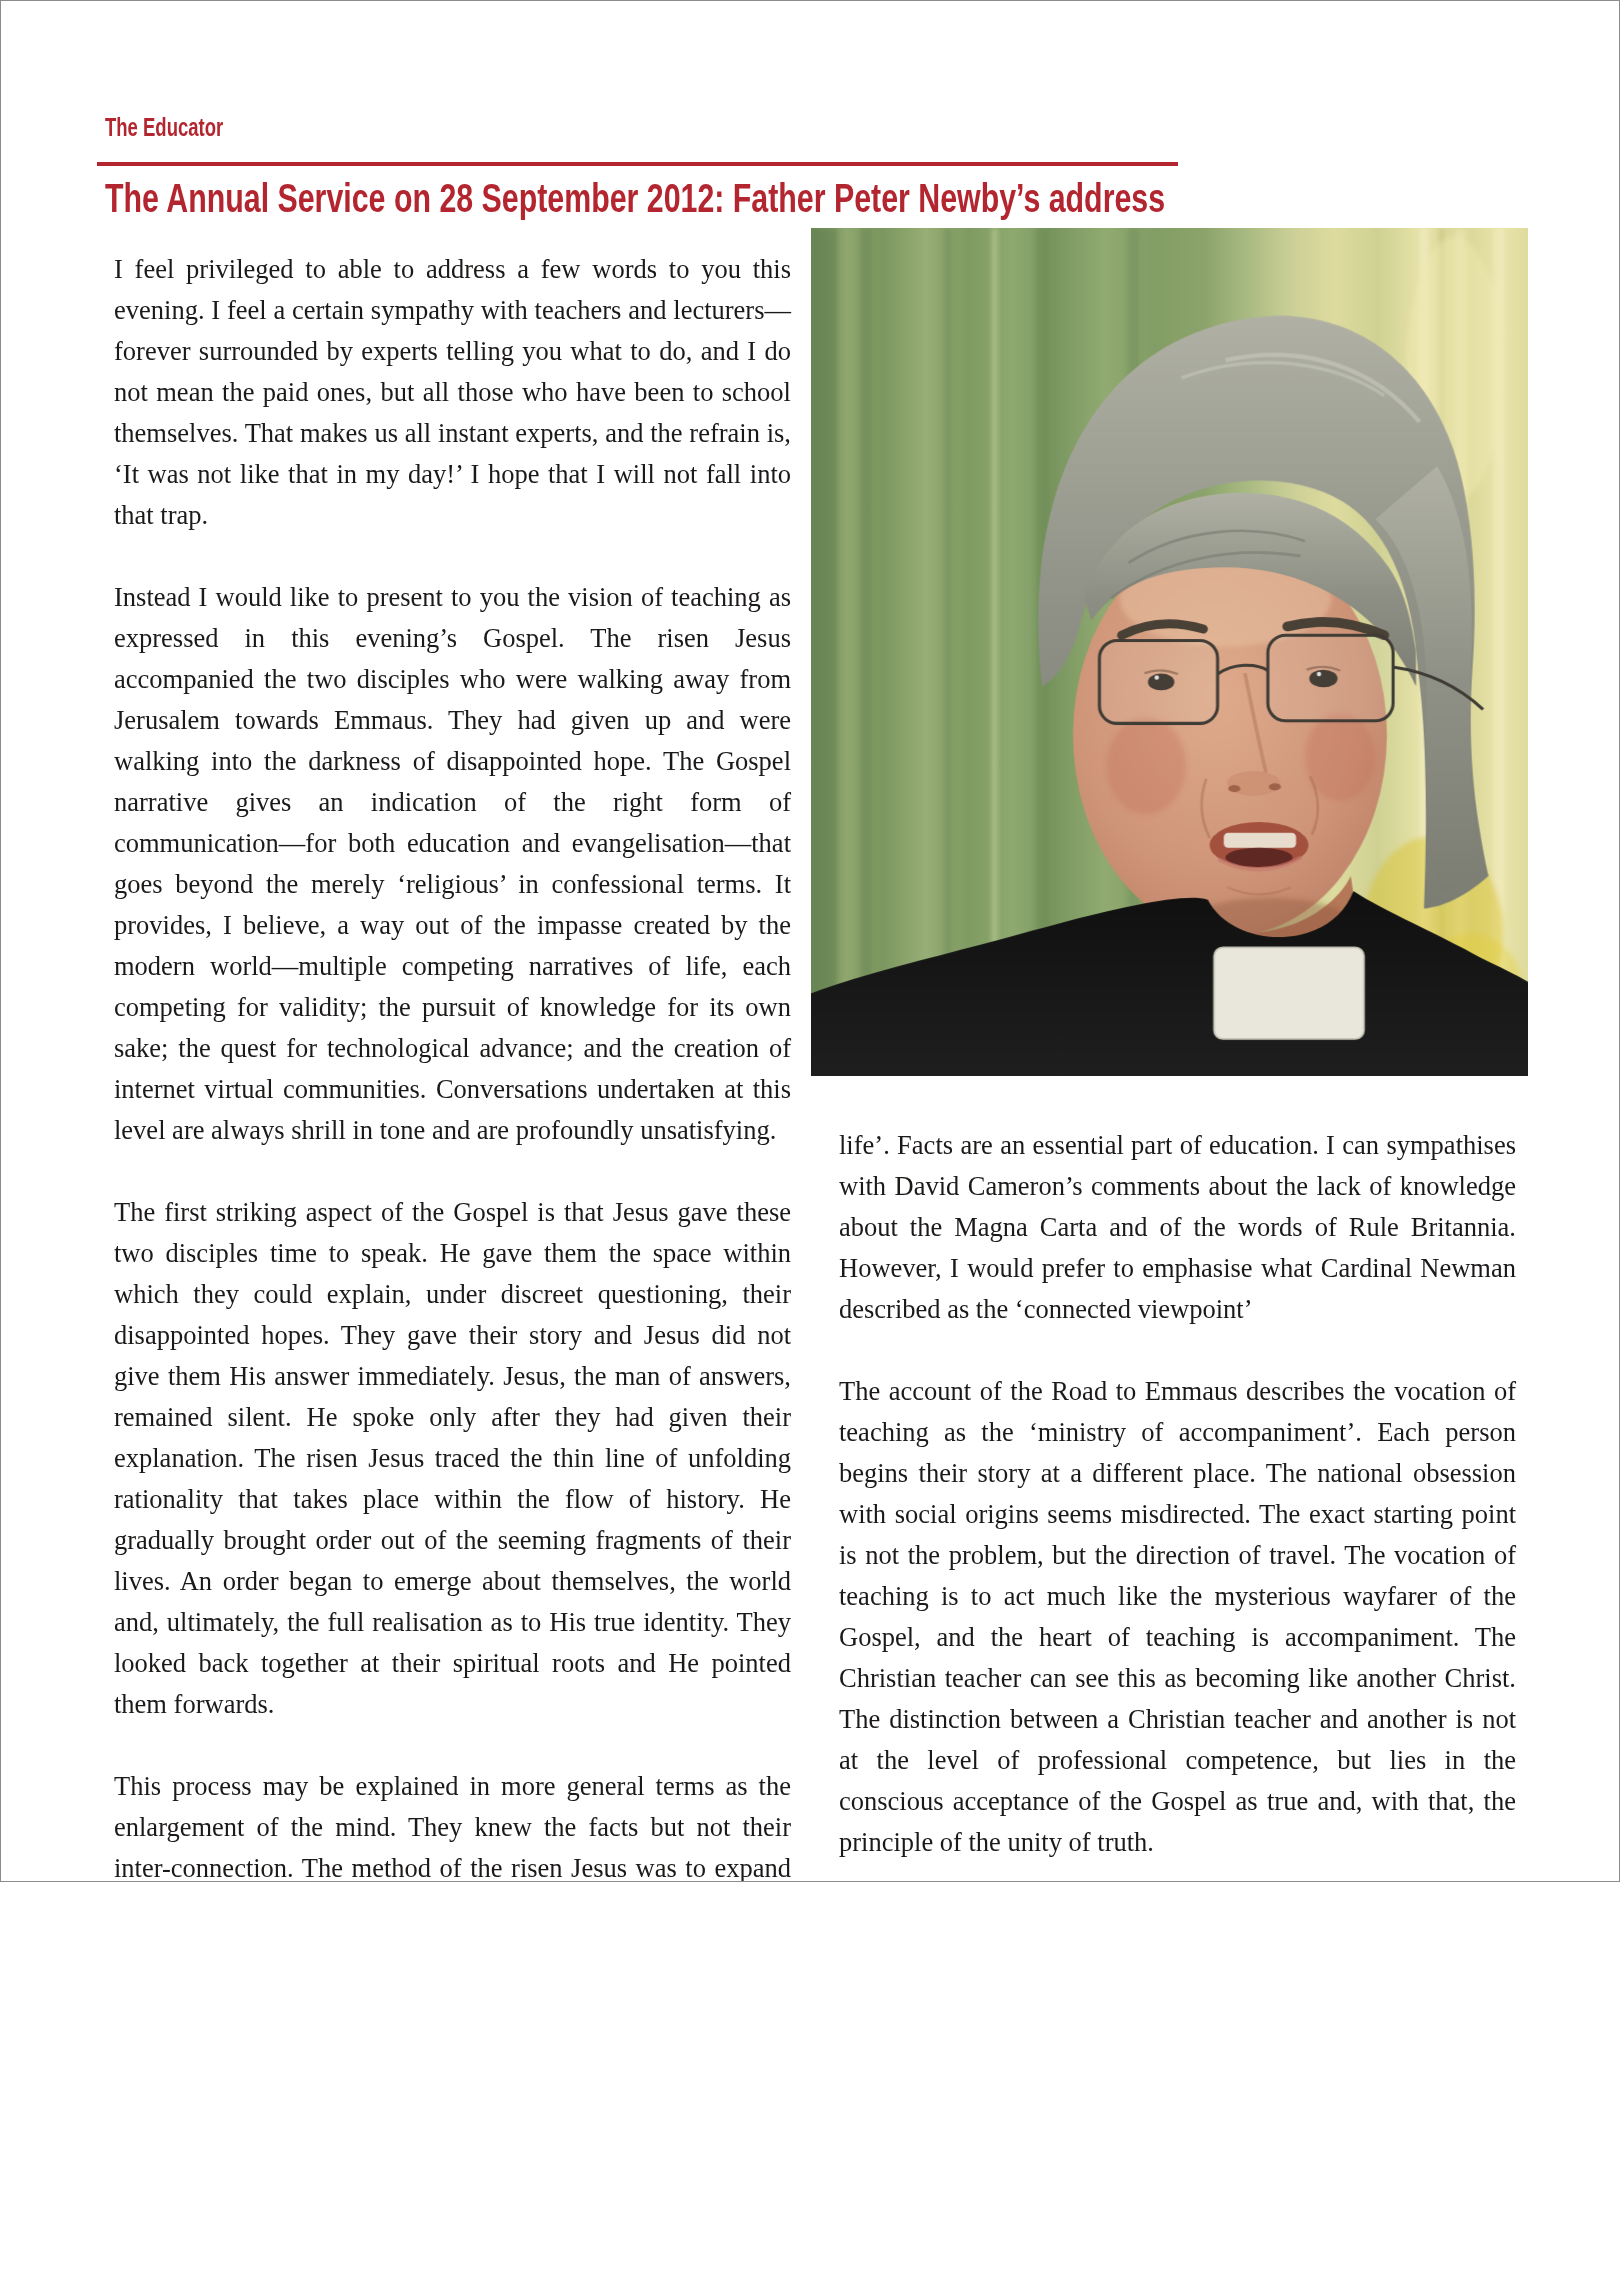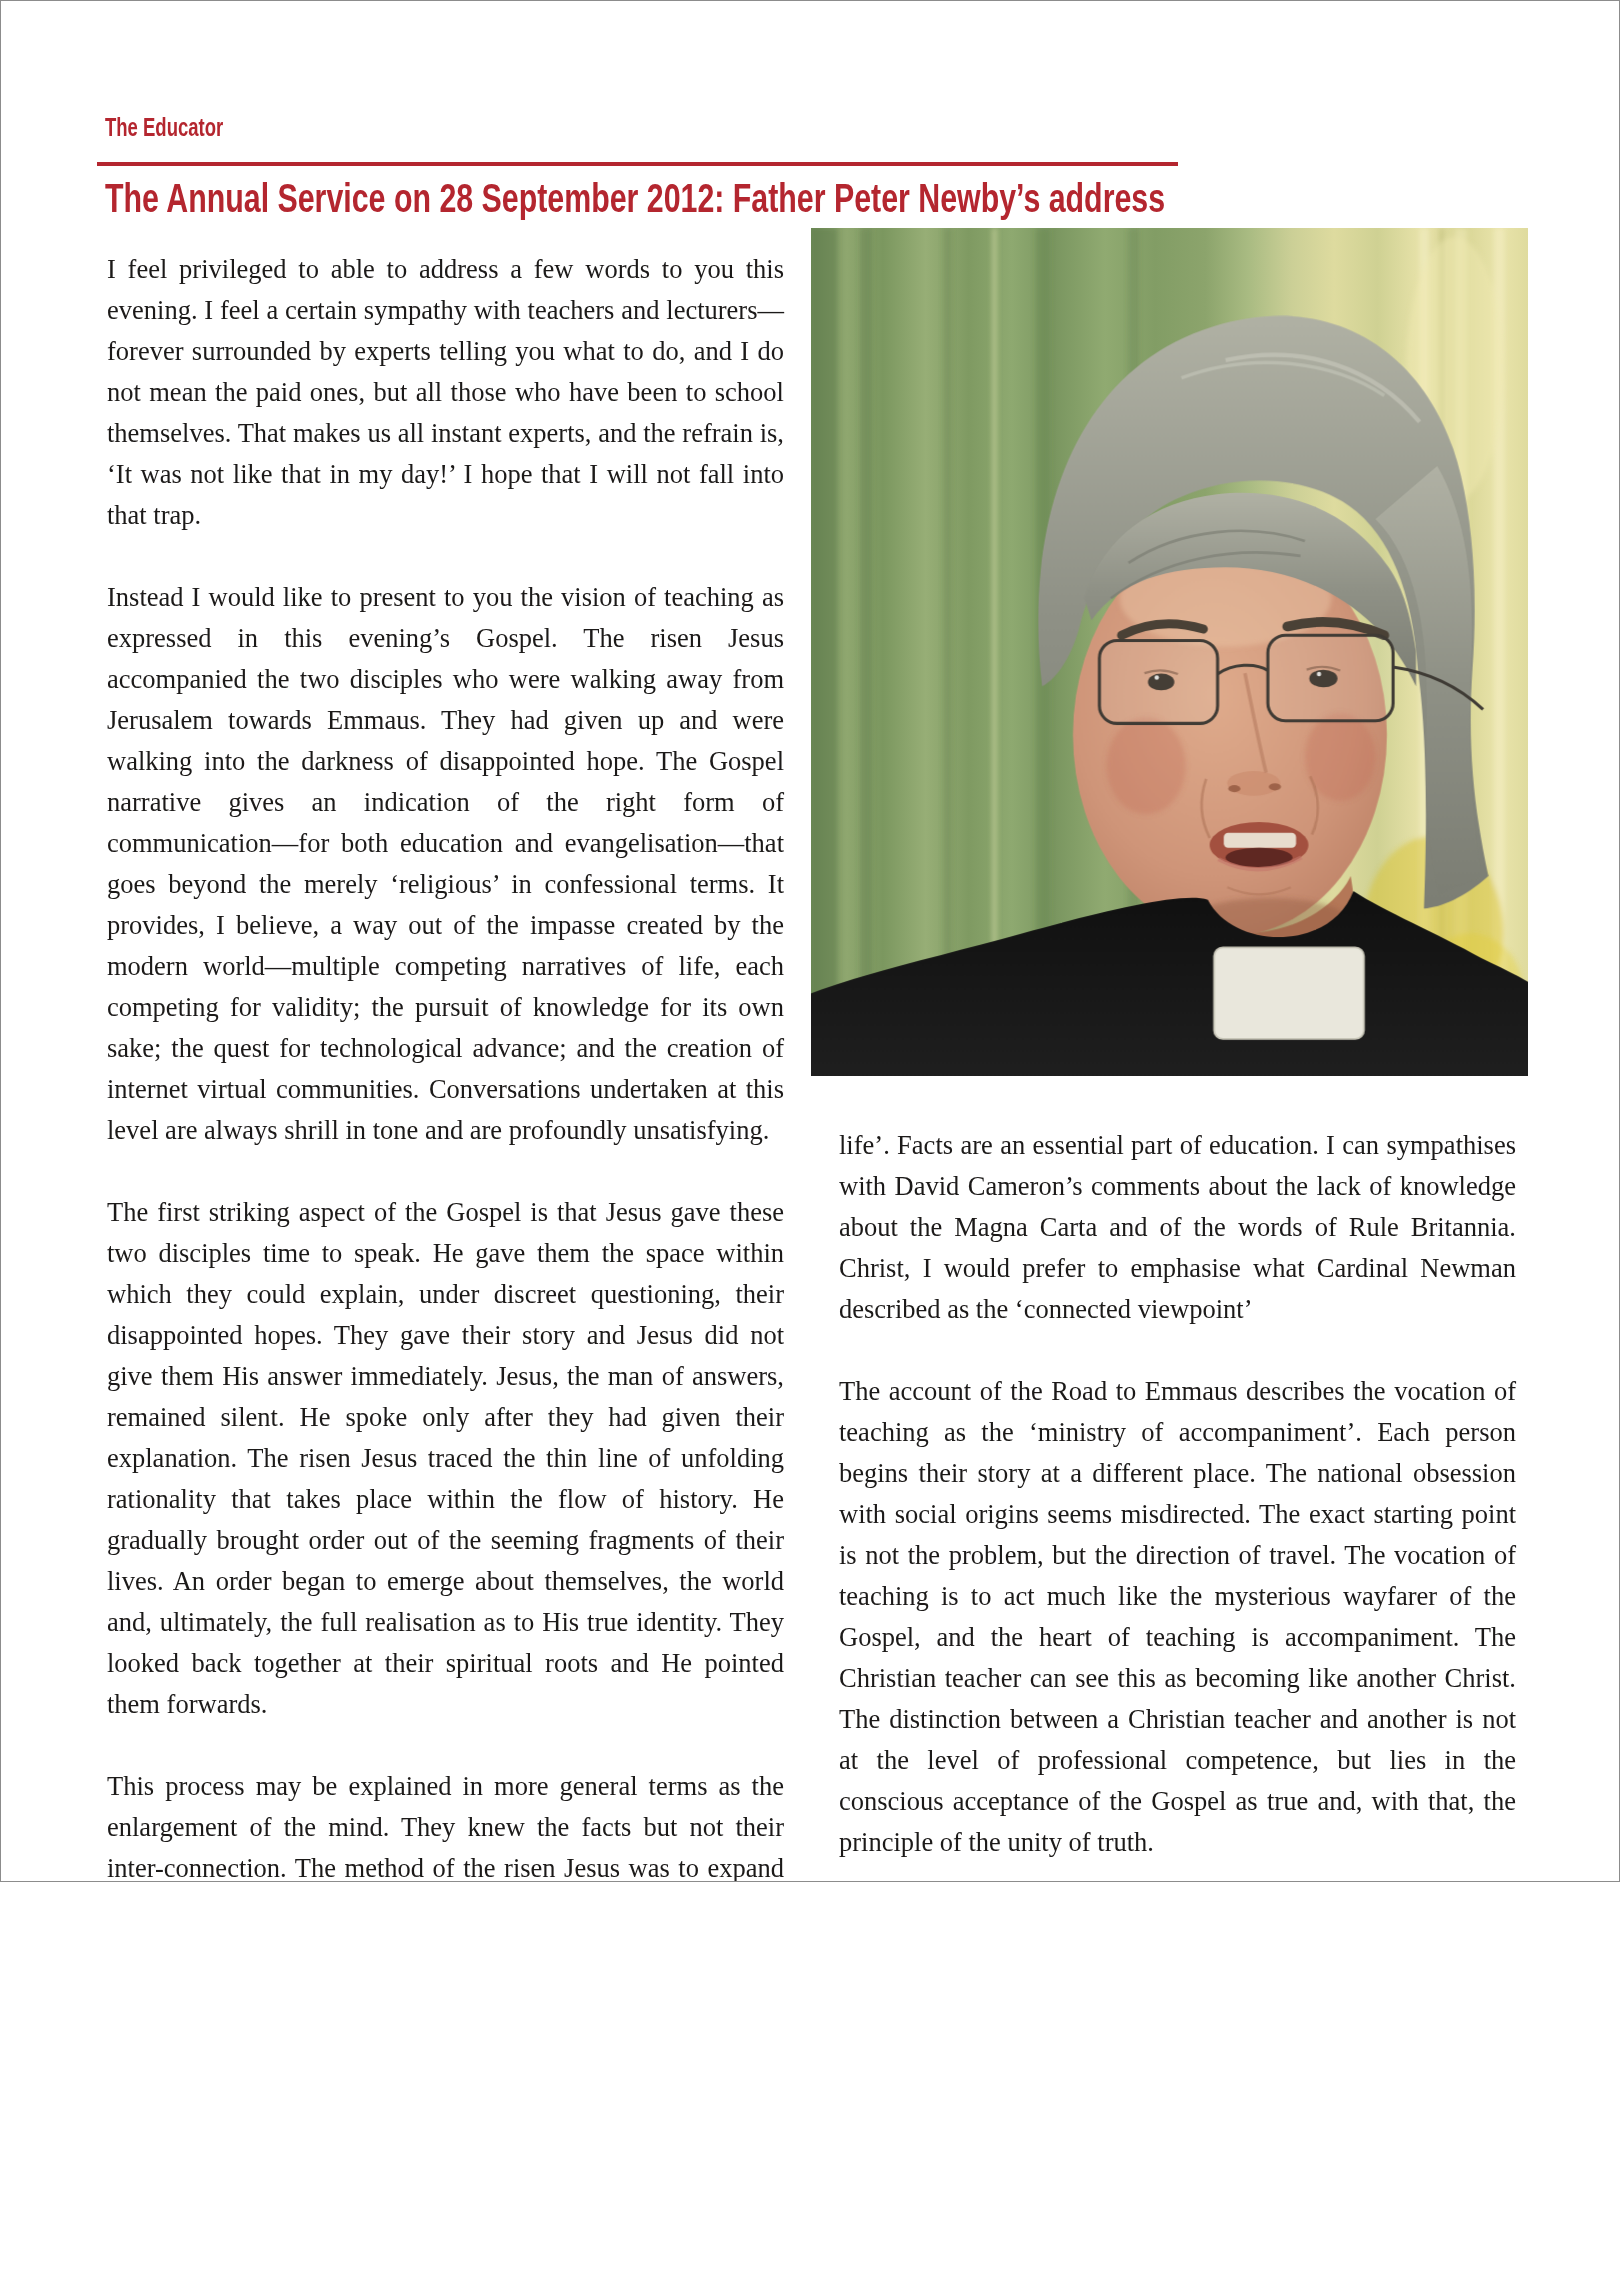--- a/index.html
+++ b/index.html
@@ -19,21 +19,21 @@
              background:var(--accent,#b4262f); }
   .title   { position:absolute; left:104px; top:177px; font-size:41px; }
   .photo   { position:absolute; left:810px; top:227px; width:717px; height:848px; margin:0; }
   .photo svg { display:block; width:100%; height:100%; }
   .col {
     position:absolute; width:677px; font-size:26.5px; line-height:41px;
     text-align:justify; color:var(--text,#1c1a19);
     hyphens:auto; -webkit-hyphens:auto;
   }
   .col p { margin:0 0 41px 0; }
-  .col-left  { left:106px; top:248px; }
+  .col-left  { left:113px; top:248px; }
   .col-right { left:838px; top:1124px; }
   .italic { font-style:italic; }
   .pagenum { position:absolute; left:108px; top:2124px; font-size:30px; }
 </style>
 </head>
 <body>
 
 <div class="page">
 
   <div class="condensed brand">The Educator</div>
@@ -174,20 +174,20 @@
   </figure>
 
   <div class="col col-left">
     <p>I feel privileged to able to address a few words to you this evening. I feel a certain sympathy with teachers and lecturers—forever surrounded by experts telling you what to do, and I do not mean the paid ones, but all those who have been to school themselves. That makes us all instant experts, and the refrain is, ‘It was not like that in my day!’ I hope that I will not fall into that trap.</p>
     <p>Instead I would like to present to you the vision of teaching as expressed in this evening’s Gospel. The risen Jesus accompanied the two disciples who were walking away from Jerusalem towards Emmaus. They had given up and were walking into the darkness of disappointed hope. The Gospel narrative gives an indication of the right form of communication—for both education and evangelisation—that goes beyond the merely ‘religious’ in confessional terms. It provides, I believe, a way out of the impasse created by the modern world—multiple competing narratives of life, each competing for validity; the pursuit of knowledge for its own sake; the quest for technological advance; and the creation of internet virtual communities. Conversations undertaken at this level are always shrill in tone and are profoundly unsatisfying.</p>
     <p>The first striking aspect of the Gospel is that Jesus gave these two disciples time to speak. He gave them the space within which they could explain, under discreet questioning, their disappointed hopes. They gave their story and Jesus did not give them His answer immediately. Jesus, the man of answers, remained silent. He spoke only after they had given their explanation. The risen Jesus traced the thin line of unfolding rationality that takes place within the flow of history. He gradually brought order out of the seeming fragments of their lives. An order began to emerge about themselves, the world and, ultimately, the full realisation as to His true identity. They looked back together at their spiritual roots and He pointed them forwards.</p>
     <p><span>This process may be explained in more general terms as the enlargement of the mind. They knew the facts but not their inter-connection. The method of the risen Jesus was to expand their minds to discern the proper relationship between facts and explanation. There are strong intimations here that education is something greater than that expected by Gradgrind in </span><span class="italic">Hard Times</span><span>—‘facts alone are wanted in</span></p>
   </div>
 
   <div class="col col-right">
-    <p>life’. Facts are an essential part of education. I can sympathises with David Cameron’s comments about the lack of knowledge about the Magna Carta and of the words of Rule Britannia. Christ, I would prefer to emphasise what Cardinal Newman described as the ‘connected viewpoint’</p>
+    <p>life’. Facts are an essential part of education. I can sympathises with David Cameron’s comments about the lack of knowledge about the Magna Carta and of the words of Rule Britannia. However, I would prefer to emphasise what Cardinal Newman described as the ‘connected viewpoint’</p>
     <p>The account of the Road to Emmaus describes the vocation of teaching as the ‘ministry of accompaniment’. Each person begins their story at a different place. The national obsession with social origins seems misdirected. The exact starting point is not the problem, but the direction of travel. The vocation of teaching is to act much like the mysterious wayfarer of the Gospel, and the heart of teaching is accompaniment. The Christian teacher can see this as becoming like another Christ. The distinction between a Christian teacher and another is not at the level of professional competence, but lies in the conscious acceptance of the Gospel as true and, with that, the principle of the unity of truth.</p>
   </div>
 
   <div class="condensed pagenum">Page 4</div>
 
 </div>
 
 
 </body></html>

